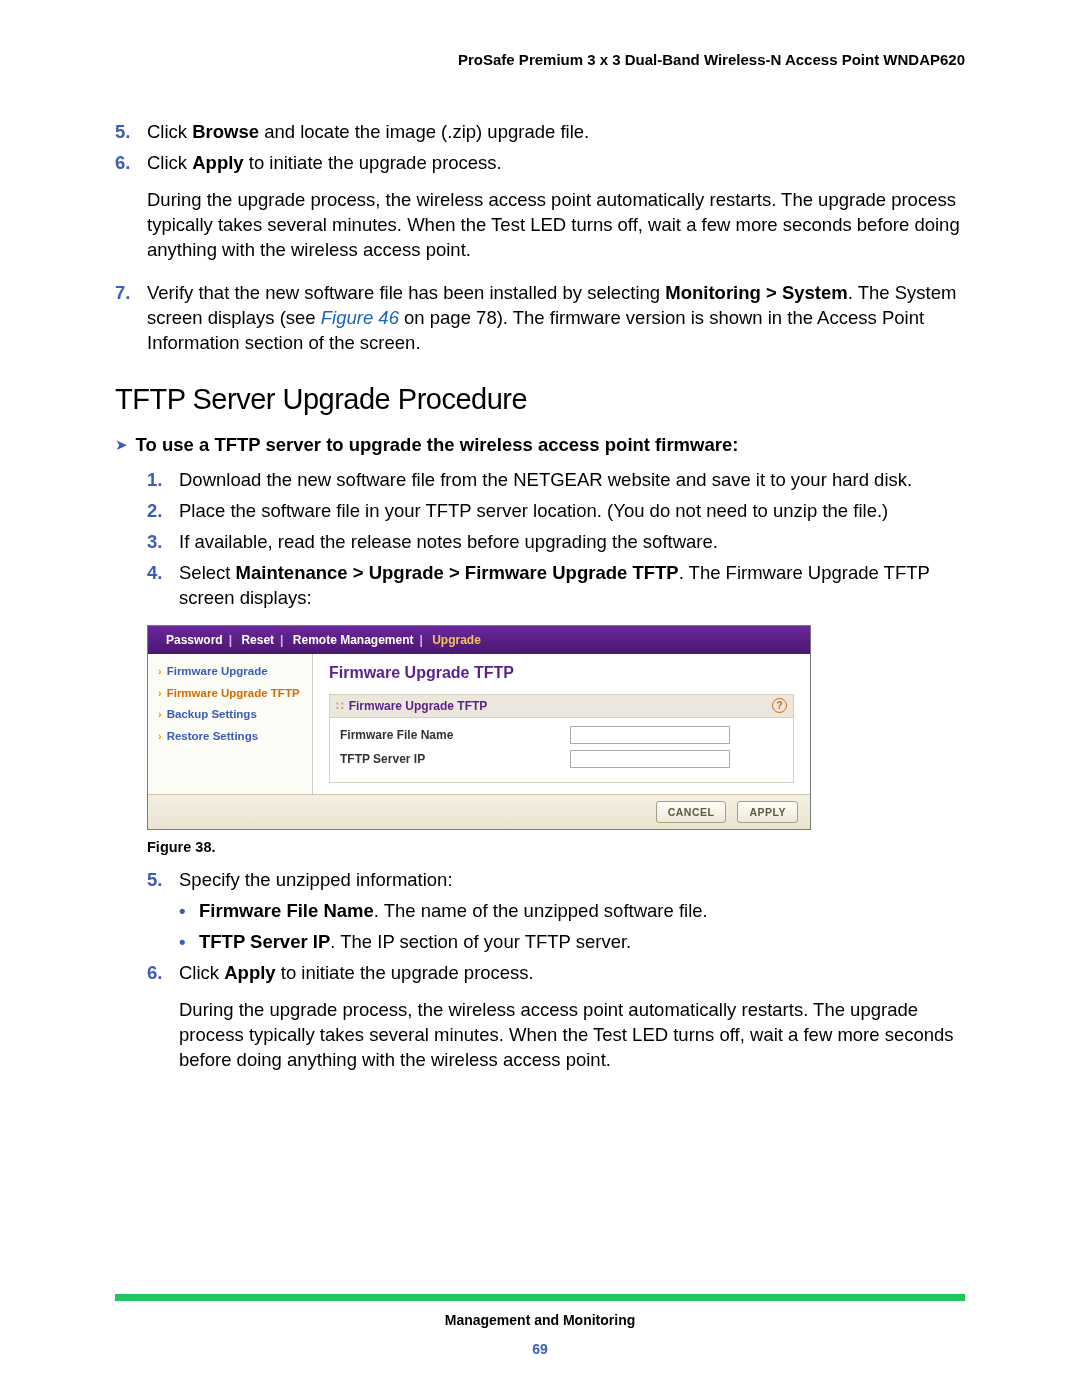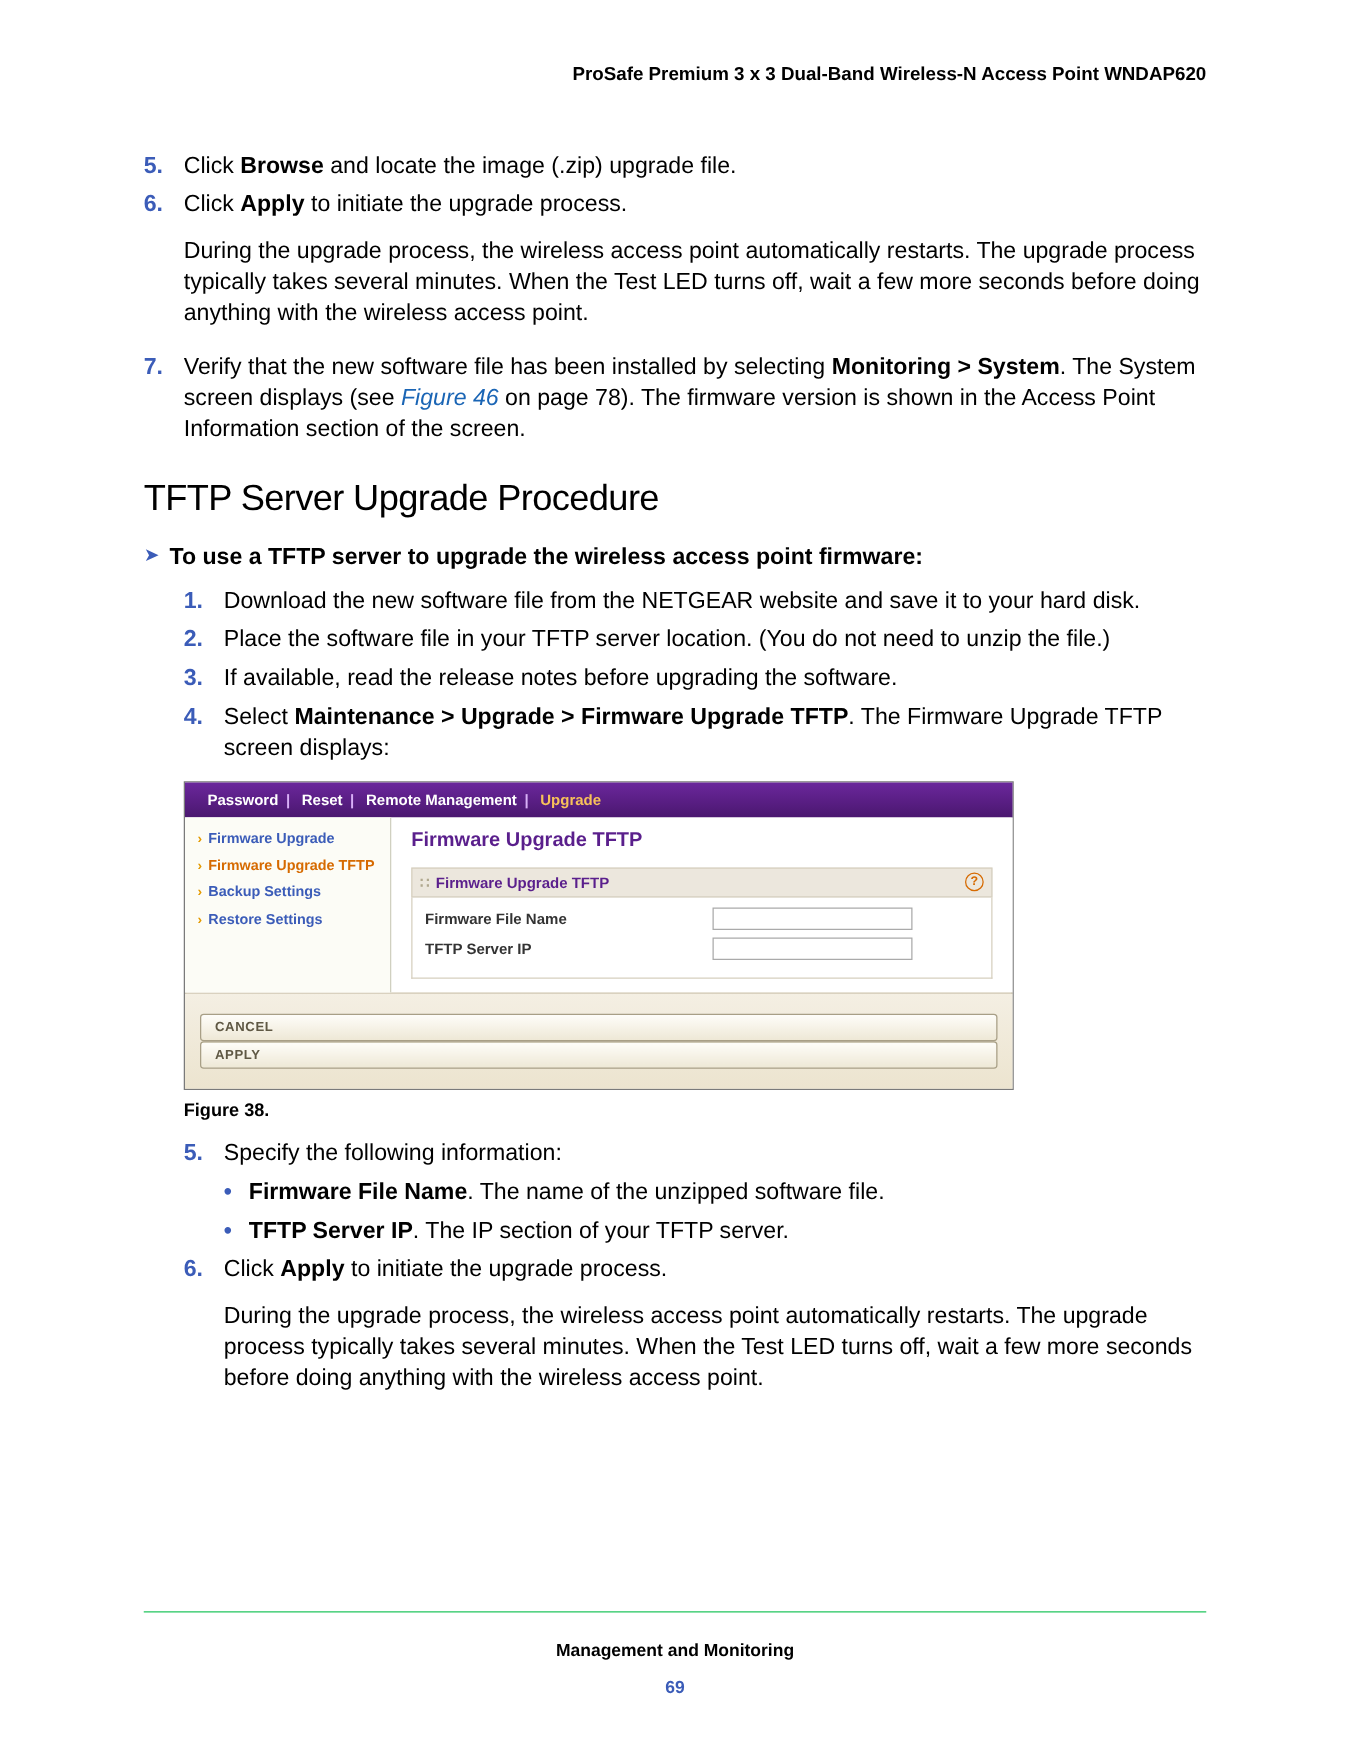--- a/index.html
+++ b/index.html
@@ -129,43 +129,42 @@
     border: 1px solid #aaa;
     background: #fff;
     height: 18px;
     width: 160px;
     font-size: 12px;
     padding: 0 3px;
   }
   .ui-footer {
     background: linear-gradient(#f4efe3,#ece4cf);
     border-top: 1px solid #cdc4ac;
-    padding: 16px 12px;
+    padding: 6px 12px;
     display: flex;
     justify-content: flex-end;
-    gap: 0;
-    flex-direction: column;
+    gap: 11px;
   }
   .ui-btn {
     border: 1px solid #a89f86;
     background: linear-gradient(#fefdf9,#eee8d6);
     color: #5f5844;
     font-size: 10.5px;
     font-weight: bold;
     padding: 3px 11px;
     border-radius: 3px;
     letter-spacing: 0.5px;
   }
 
   .page-footer {
     position: absolute;
     bottom: 36px;
     left: 115px; right: 115px;
-    border-top: 1px solid #22c55e;
-    padding-top: 21px;
+    border-top: 7px solid #22c55e;
+    padding-top: 10px;
     text-align: center;
   }
   .page-footer .lbl { font-weight: bold; font-size: 14px; margin-bottom: 6px; display:block; }
   .page-footer .num { color: #3b5cb8; font-weight: bold; font-size: 14px; }
 </style>
 </head>
 <body>
 
 <div class="page">
   <div class="doc-header">ProSafe Premium 3 x 3 Dual-Band Wireless-N Access Point WNDAP620</div>
@@ -269,21 +268,21 @@
           <div class="ui-btn">CANCEL</div>
           <div class="ui-btn">APPLY</div>
         </div>
       </div>
     </div>
     <div class="figure-cap">Figure 38.</div>
 
     <div class="indent">
       <div class="ol-item">
         <div class="ol-num">5.</div>
-        <div class="ol-body">Specify the following information:</div>
+        <div class="ol-body">Specify the unzipped information:</div>
       </div>
       <div class="bullet">
         <div class="dot">•</div>
         <div class="bb"><b>Firmware File Name</b><span>. The name of the unzipped software file.</span></div>
       </div>
       <div class="bullet">
         <div class="dot">•</div>
         <div class="bb"><b>TFTP Server IP</b><span>. The IP section of your TFTP server.</span></div>
       </div>
       <div class="ol-item">

